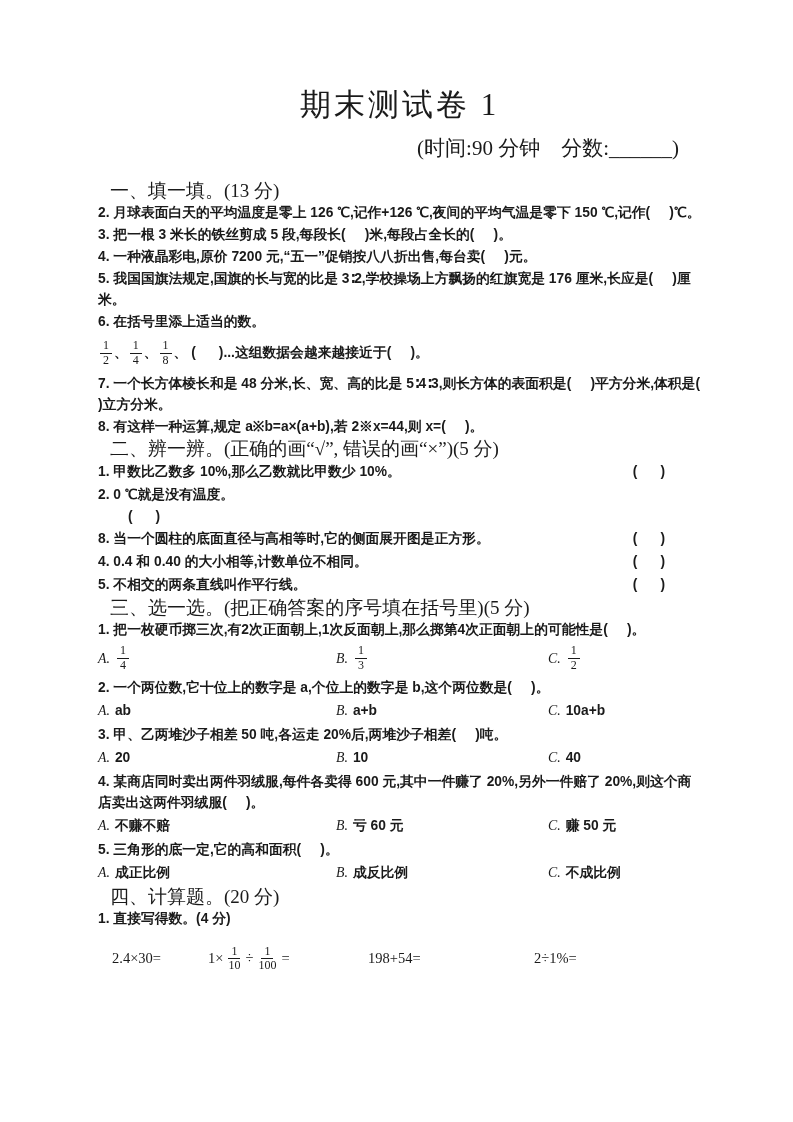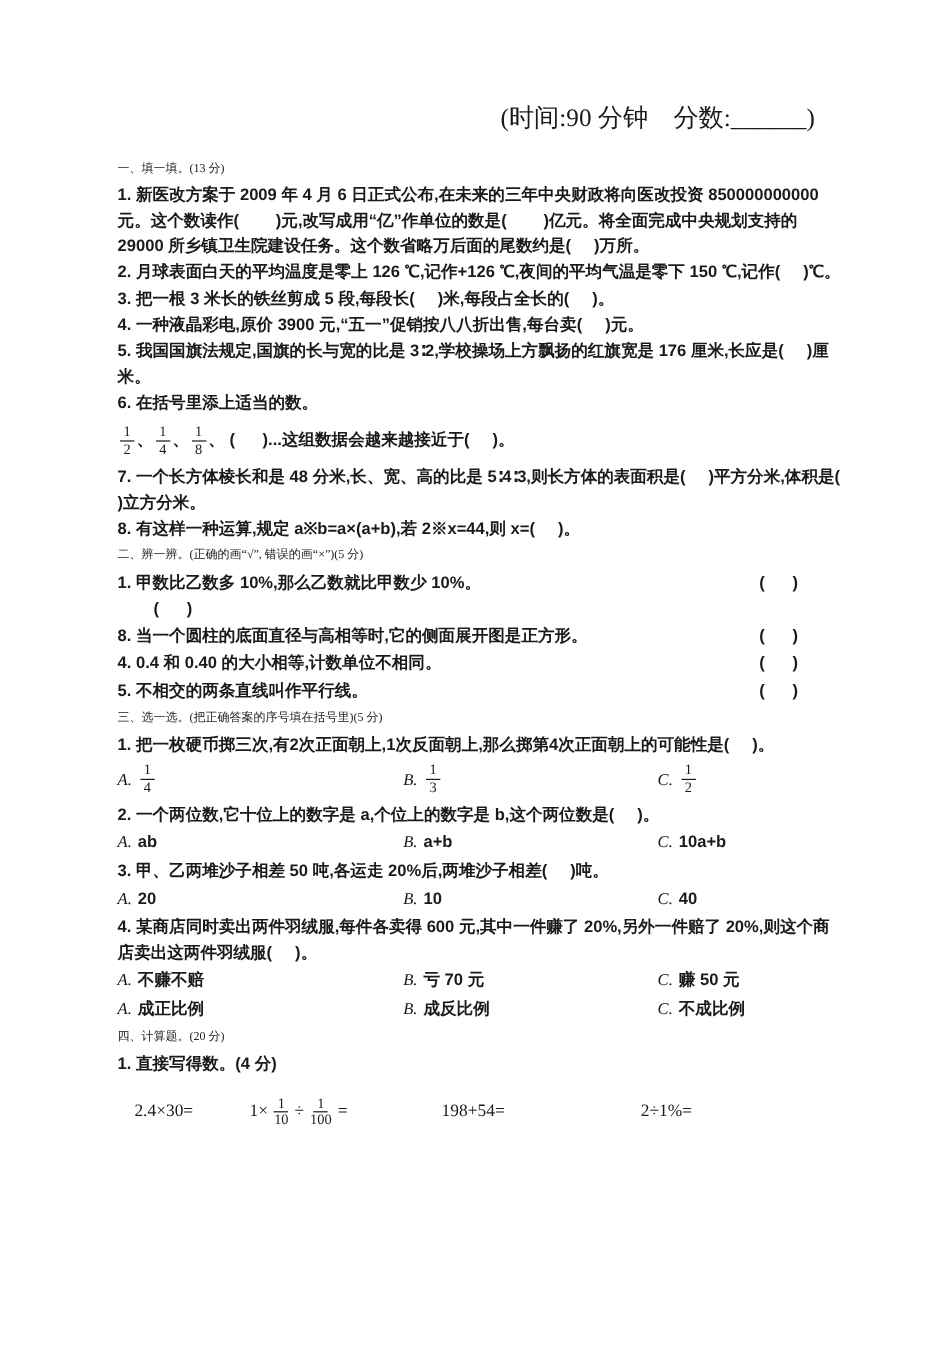--- a/index.html
+++ b/index.html
@@ -26,24 +26,24 @@
   }
   .meta{
     text-align:right;
     padding-right:22px;
     font-size:21px;
     margin-bottom:18px;
     white-space:pre-wrap;
   }
   .sec-heading{
     font-family:"Liberation Serif", serif;
-    font-size:10px;
-    line-height:21px;
-    white-space:pre-wrap;
-    margin:1px 0;
+    font-size:19px;
+    line-height:21px;
+    white-space:pre-wrap;
+    margin:1px 12px;
   }
   .q{
     font-family:"Liberation Sans", sans-serif;
     font-weight:600;
     font-size:13.8px;
     line-height:21px;
     margin:1px 0;
     white-space:pre-wrap;
   }
   .tf-row{
@@ -120,28 +120,28 @@
   .calc-e{display:inline-flex;align-items:center;white-space:pre-wrap;}
   .c1{width:96px;}
   .c2{width:160px;}
   .c3{width:166px;}
 </style>
 </head>
 <body>
 
 <div class="page">
 
+  <h1 class="title">期末测试卷 1</h1>
   <div class="meta">(时间:90 分钟　分数:______)</div>
 
   <div>
     <div class="sec-heading">一、填一填。(13 分)</div>
-    <p class="q">1. 新医改方案于 2009 年 4 月 6 日正式公布,在未来的三年中央财政将向医改投资 850000000000 元。这个数读作(        )元,改写成用“亿”作单位的数是(        )亿元。将全面完成中央规划支持的 29000 所乡镇卫生院建设任务。这个数省略万后面的尾数约是(     )万所。</p>
     <p class="q">2. 月球表面白天的平均温度是零上 126 ℃,记作+126 ℃,夜间的平均气温是零下 150 ℃,记作(     )℃。</p>
     <p class="q">3. 把一根 3 米长的铁丝剪成 5 段,每段长(     )米,每段占全长的(     )。</p>
-    <p class="q">4. 一种液晶彩电,原价 3900 元,“五一”促销按八八折出售,每台卖(     )元。</p>
+    <p class="q">4. 一种液晶彩电,原价 7200 元,“五一”促销按八八折出售,每台卖(     )元。</p>
     <p class="q">5. 我国国旗法规定,国旗的长与宽的比是 3∶2,学校操场上方飘扬的红旗宽是 176 厘米,长应是(     )厘米。</p>
     <p class="q">6. 在括号里添上适当的数。</p>
     <div class="frac-line">
       <span class="frac"><span class="num">1</span><span class="den">2</span></span>
       <span>、</span>
       <span class="frac"><span class="num">1</span><span class="den">4</span></span>
       <span>、</span>
       <span class="frac"><span class="num">1</span><span class="den">8</span></span>
       <span>、</span>
       <span> (      )...这组数据会越来越接近于(     )。</span>
@@ -149,20 +149,23 @@
     <p class="q">7. 一个长方体棱长和是 48 分米,长、宽、高的比是 5∶4∶3,则长方体的表面积是(     )平方分米,体积是(     )立方分米。</p>
     <p class="q">8. 有这样一种运算,规定 a※b=a×(a+b),若 2※x=44,则 x=(     )。</p>
   </div>
 
   <div>
     <div class="sec-heading">二、辨一辨。(正确的画“√”, 错误的画“×”)(5 分)</div>
     <div class="tf-row">
       <span class="q">1. 甲数比乙数多 10%,那么乙数就比甲数少 10%。</span>
       <span class="bracket">(      )</span>
     </div>
+    <div class="tf-row">
+      <span class="q">2. 0 ℃就是没有温度。</span>
+    </div>
     <div class="bracket sub-bracket">(      )</div>
     <div class="tf-row">
       <span class="q">8. 当一个圆柱的底面直径与高相等时,它的侧面展开图是正方形。</span>
       <span class="bracket">(      )</span>
     </div>
     <div class="tf-row">
       <span class="q">4. 0.4 和 0.40 的大小相等,计数单位不相同。</span>
       <span class="bracket">(      )</span>
     </div>
     <div class="tf-row">
@@ -200,24 +203,25 @@
     <p class="q">3. 甲、乙两堆沙子相差 50 吨,各运走 20%后,两堆沙子相差(     )吨。</p>
     <div class="opts">
       <span class="opt"><span class="opt-label">A.</span><span class="opt-text">20</span></span>
       <span class="opt"><span class="opt-label">B.</span><span class="opt-text">10</span></span>
       <span class="opt"><span class="opt-label">C.</span><span class="opt-text">40</span></span>
     </div>
 
     <p class="q">4. 某商店同时卖出两件羽绒服,每件各卖得 600 元,其中一件赚了 20%,另外一件赔了 20%,则这个商店卖出这两件羽绒服(     )。</p>
     <div class="opts">
       <span class="opt"><span class="opt-label">A.</span><span class="opt-text">不赚不赔</span></span>
-      <span class="opt"><span class="opt-label">B.</span><span class="opt-text">亏 70 元</span></span>
+      <span class="opt"><span class="opt-label">B.</span><span class="opt-text">亏 60 元</span></span>
       <span class="opt"><span class="opt-label">C.</span><span class="opt-text">赚 50 元</span></span>
     </div>
 
+    <p class="q">5. 三角形的底一定,它的高和面积(     )。</p>
     <div class="opts">
       <span class="opt"><span class="opt-label">A.</span><span class="opt-text">成正比例</span></span>
       <span class="opt"><span class="opt-label">B.</span><span class="opt-text">成反比例</span></span>
       <span class="opt"><span class="opt-label">C.</span><span class="opt-text">不成比例</span></span>
     </div>
   </div>
 
   <div>
     <div class="sec-heading">四、计算题。(20 分)</div>
     <p class="q">1. 直接写得数。(4 分)</p>

